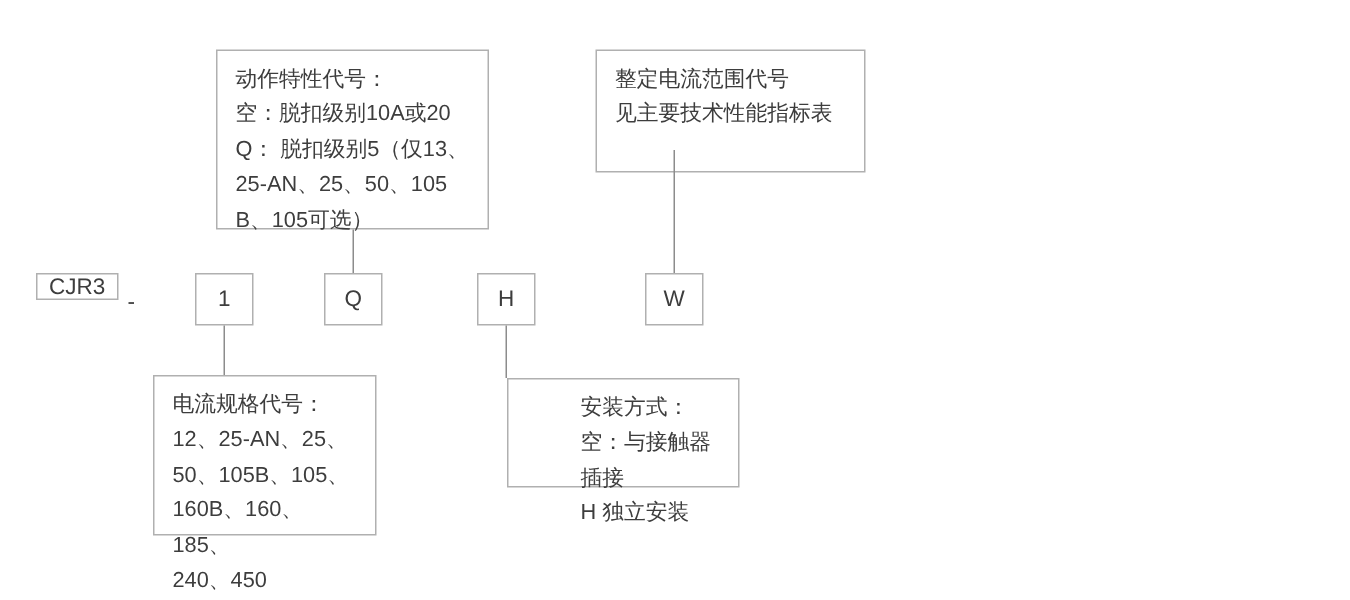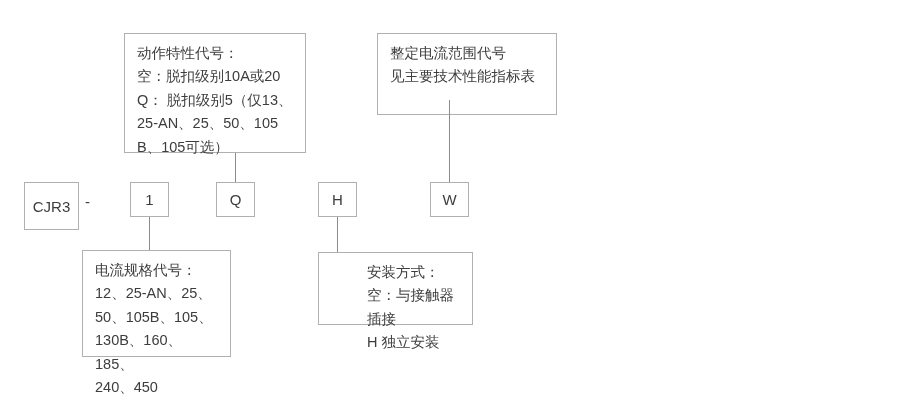--- a/index.html
+++ b/index.html
@@ -23,20 +23,21 @@
     border: 1px solid #b0b0b0;
     box-sizing: border-box;
     background: #ffffff;
   }
   .note {
     padding: 8px 10px 8px 12px;
     font-size: 14.5px;
     line-height: 1.62;
     color: #3d3d3d;
     white-space: pre-line;
+    margin-left: 20px;
   }
   .code-box {
     position: absolute;
     border: 1px solid #b0b0b0;
     box-sizing: border-box;
     background: #ffffff;
     display: flex;
     align-items: center;
     justify-content: center;
     font-size: 15px;
@@ -65,39 +66,39 @@
 25-AN、25、50、105
 B、105可选）</div>
 
   <div class="connector" style="left:235px; top:153px; height:29px;"></div>
 
   <div class="box note" style="left:377px; top:33px; width:180px; height:82px;">整定电流范围代号
 见主要技术性能指标表</div>
 
   <div class="connector" style="left:449px; top:100px; height:82px;"></div>
 
-  <div class="code-box" style="left:24px; top:182px; width:55px; height:48px;">CJR3</div>
+  <div class="code-box" style="left:24px; top:182px; width:55px; height:18px;">CJR3</div>
 
   <div class="hyphen" style="left:85px; top:194px;">-</div>
 
   <div class="code-box" style="left:130px; top:182px; width:39px; height:35px;">1</div>
 
   <div class="code-box" style="left:216px; top:182px; width:39px; height:35px;">Q</div>
 
   <div class="code-box" style="left:318px; top:182px; width:39px; height:35px;">H</div>
 
   <div class="code-box" style="left:430px; top:182px; width:39px; height:35px;">W</div>
 
   <div class="connector" style="left:149px; top:217px; height:33px;"></div>
 
   <div class="connector" style="left:337px; top:217px; height:35px;"></div>
 
   <div class="box note" style="left:82px; top:250px; width:149px; height:107px;">电流规格代号：
 12、25-AN、25、
 50、105B、105、
-130B、160、185、
+160B、160、185、
 240、450</div>
 
   <div class="box note" style="left:318px; top:252px; width:155px; height:73px;padding-left:48px;">安装方式：
 空：与接触器插接
 H   独立安装</div>
 
 </div>
 
 </body></html>

